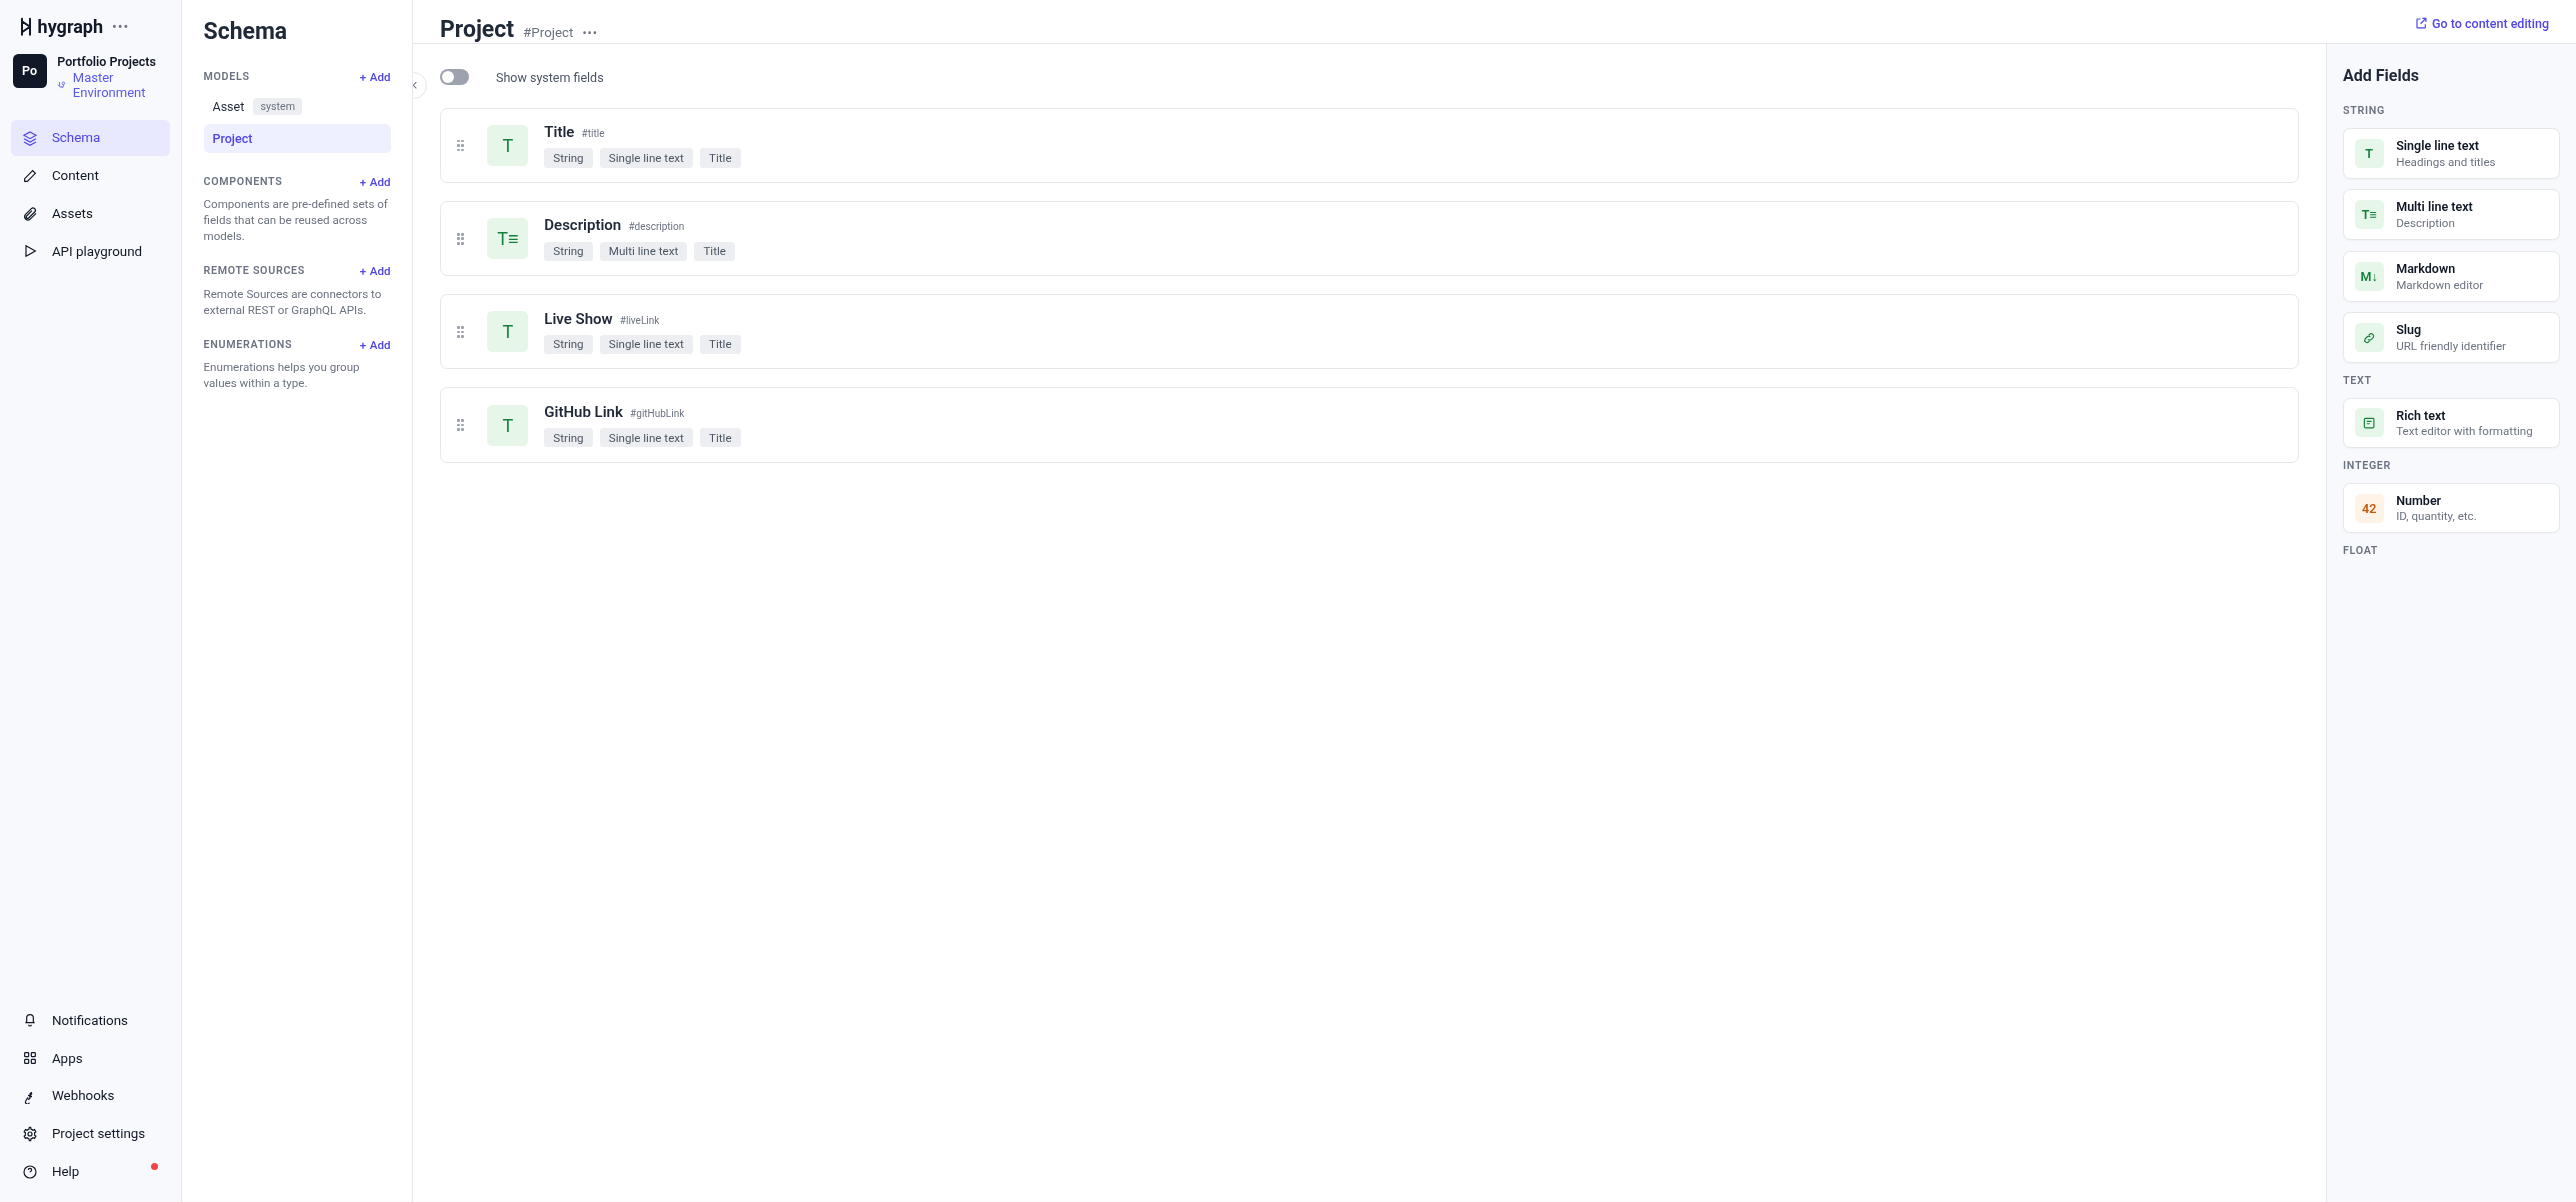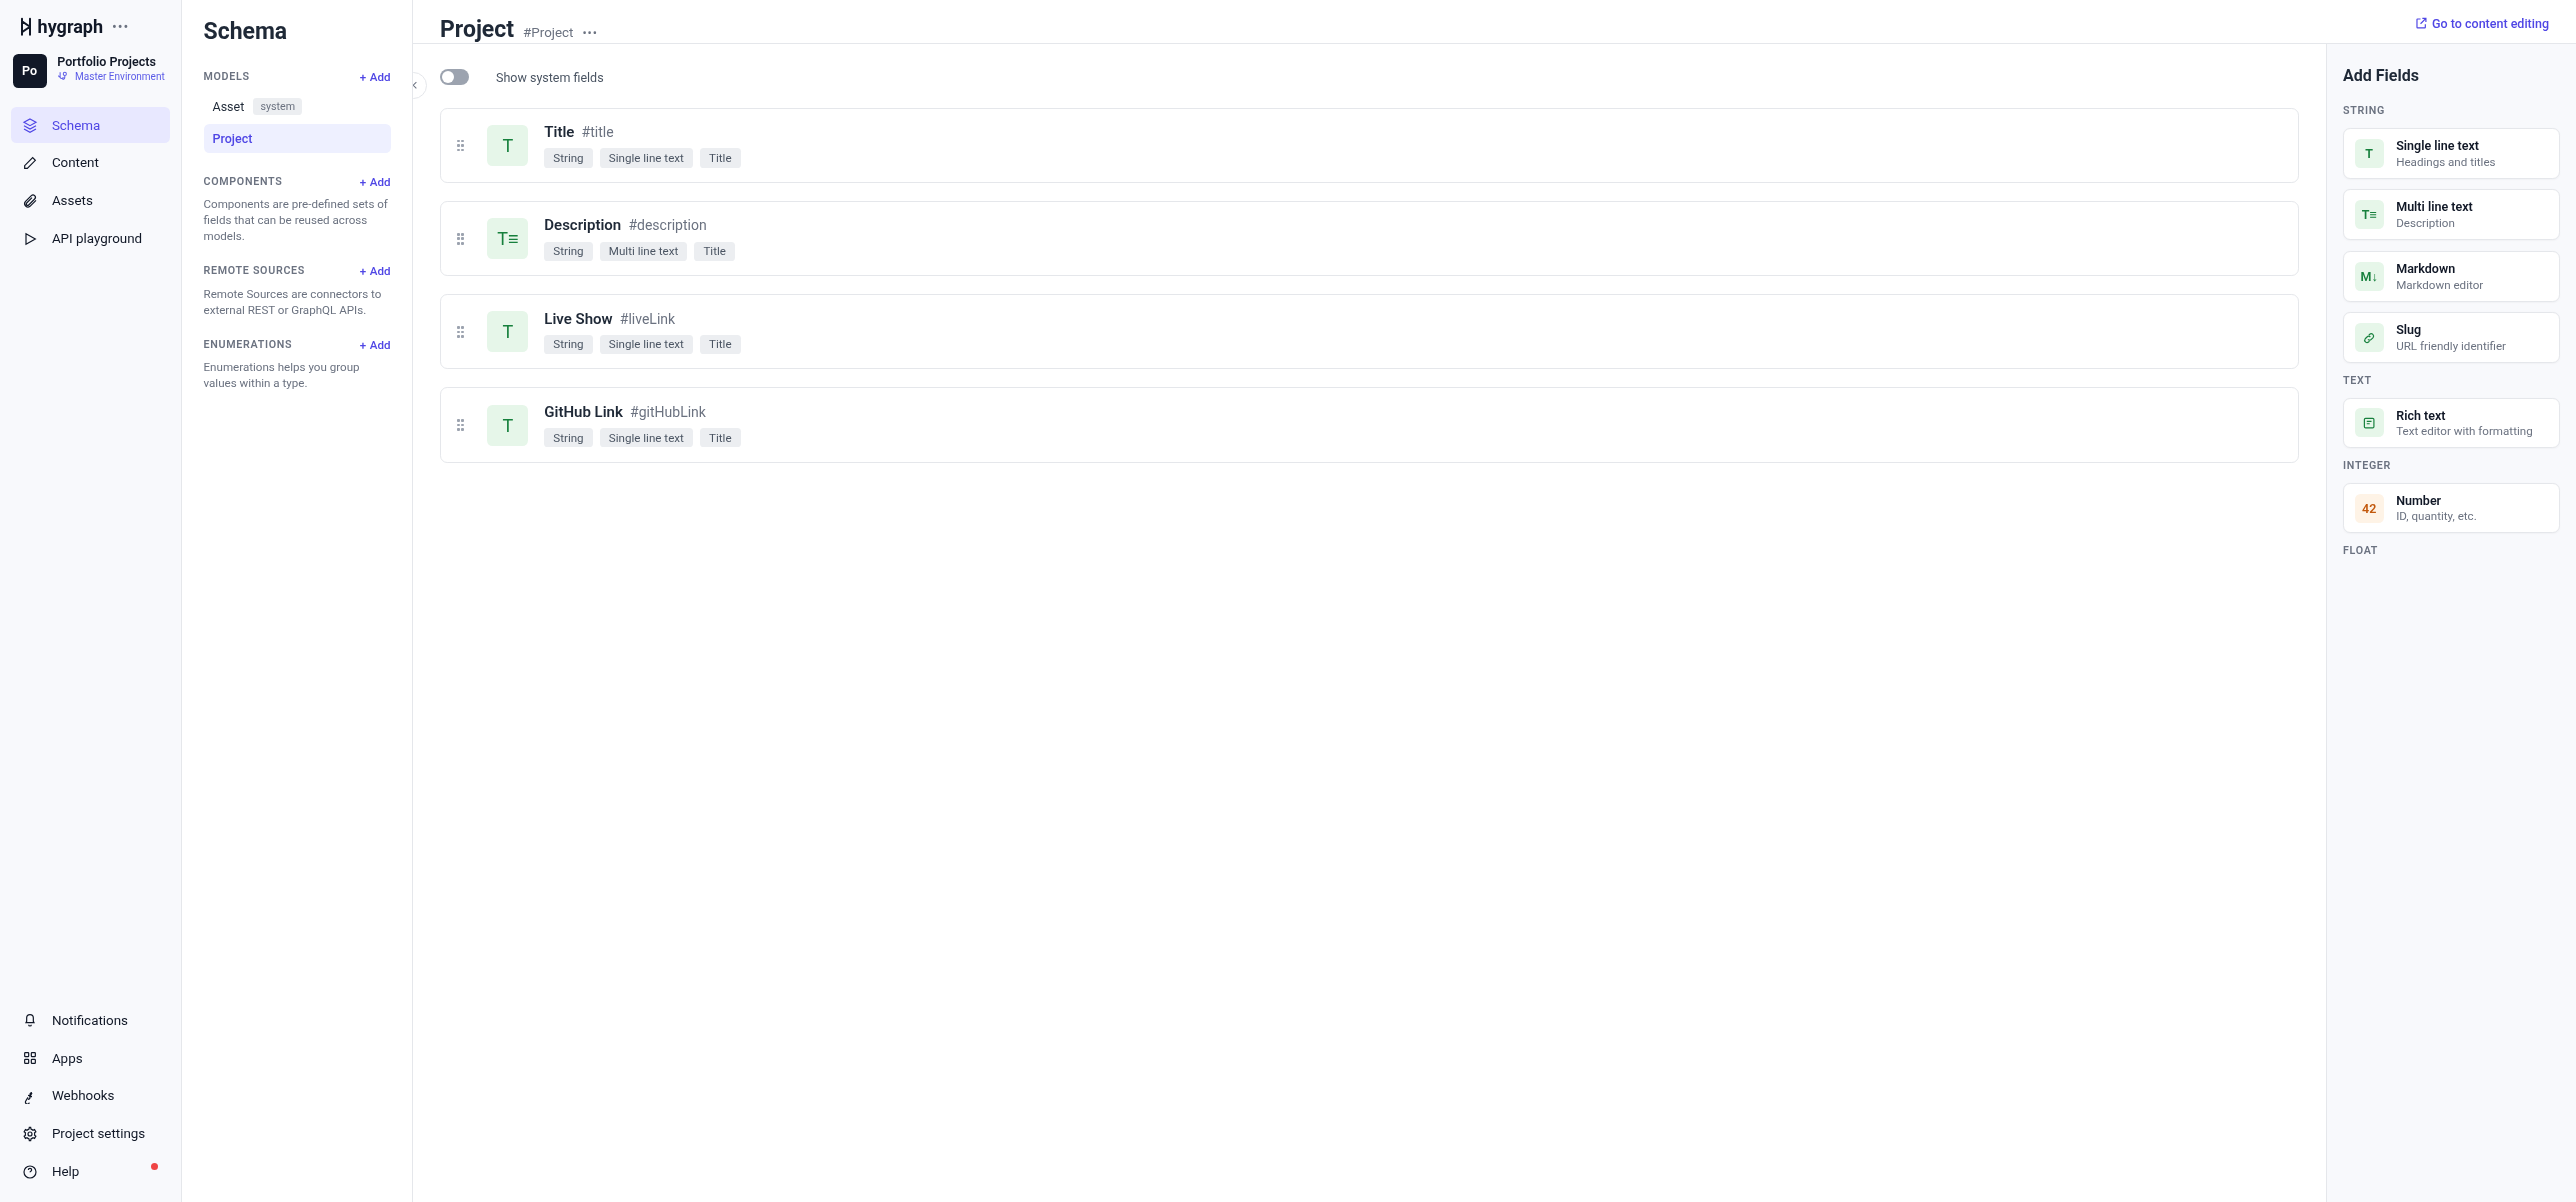--- a/index.html
+++ b/index.html
@@ -63,21 +63,21 @@
     display: flex;
     align-items: center;
     justify-content: center;
     font-weight: 600;
     font-size: 12.5px;
     flex-shrink: 0;
   }
   .project-meta { display: flex; flex-direction: column; gap: 1.8px; }
   .project-name { font-weight: 600; font-size: 12.5px; color: #111827; }
   .project-env {
-    font-size: 10px;
+    font-size: 13px;
     color: #5b5be7;
     display: flex;
     align-items: center;
     gap: 5.4px;
   }
   .env-icon { width: 12.5px; height: 12.5px; }
 
   .nav-group { padding: 0 10.7px; display:flex; flex-direction:column; gap:1.8px; }
   .nav-item {
     display: flex;
@@ -283,21 +283,21 @@
     background:#e6f6e9;
     border-radius:5.4px;
     display:flex; align-items:center; justify-content:center;
     color:#17803d;
     font-size:18px; font-weight:400;
     flex-shrink:0;
   }
   .field-body { display:flex; flex-direction:column; gap:7.2px; }
   .field-name-row { display:flex; align-items:baseline; gap:7.2px; }
   .field-name { font-size:15px; font-weight:600; }
-  .field-api { font-size:14px; color:#6b7280; }
+  .field-api { font-size:10px; color:#6b7280; }
   .field-tags { display:flex; gap:7.2px; }
   .field-tag {
     background:#eceef1; color:#4b5563;
     font-size:11.6px; padding:2.7px 9px; border-radius:3.6px;
   }
 
   
   .right-panel {
     width:250px; min-width:250px;
     border-left:0.9px solid #e5e7eb;

